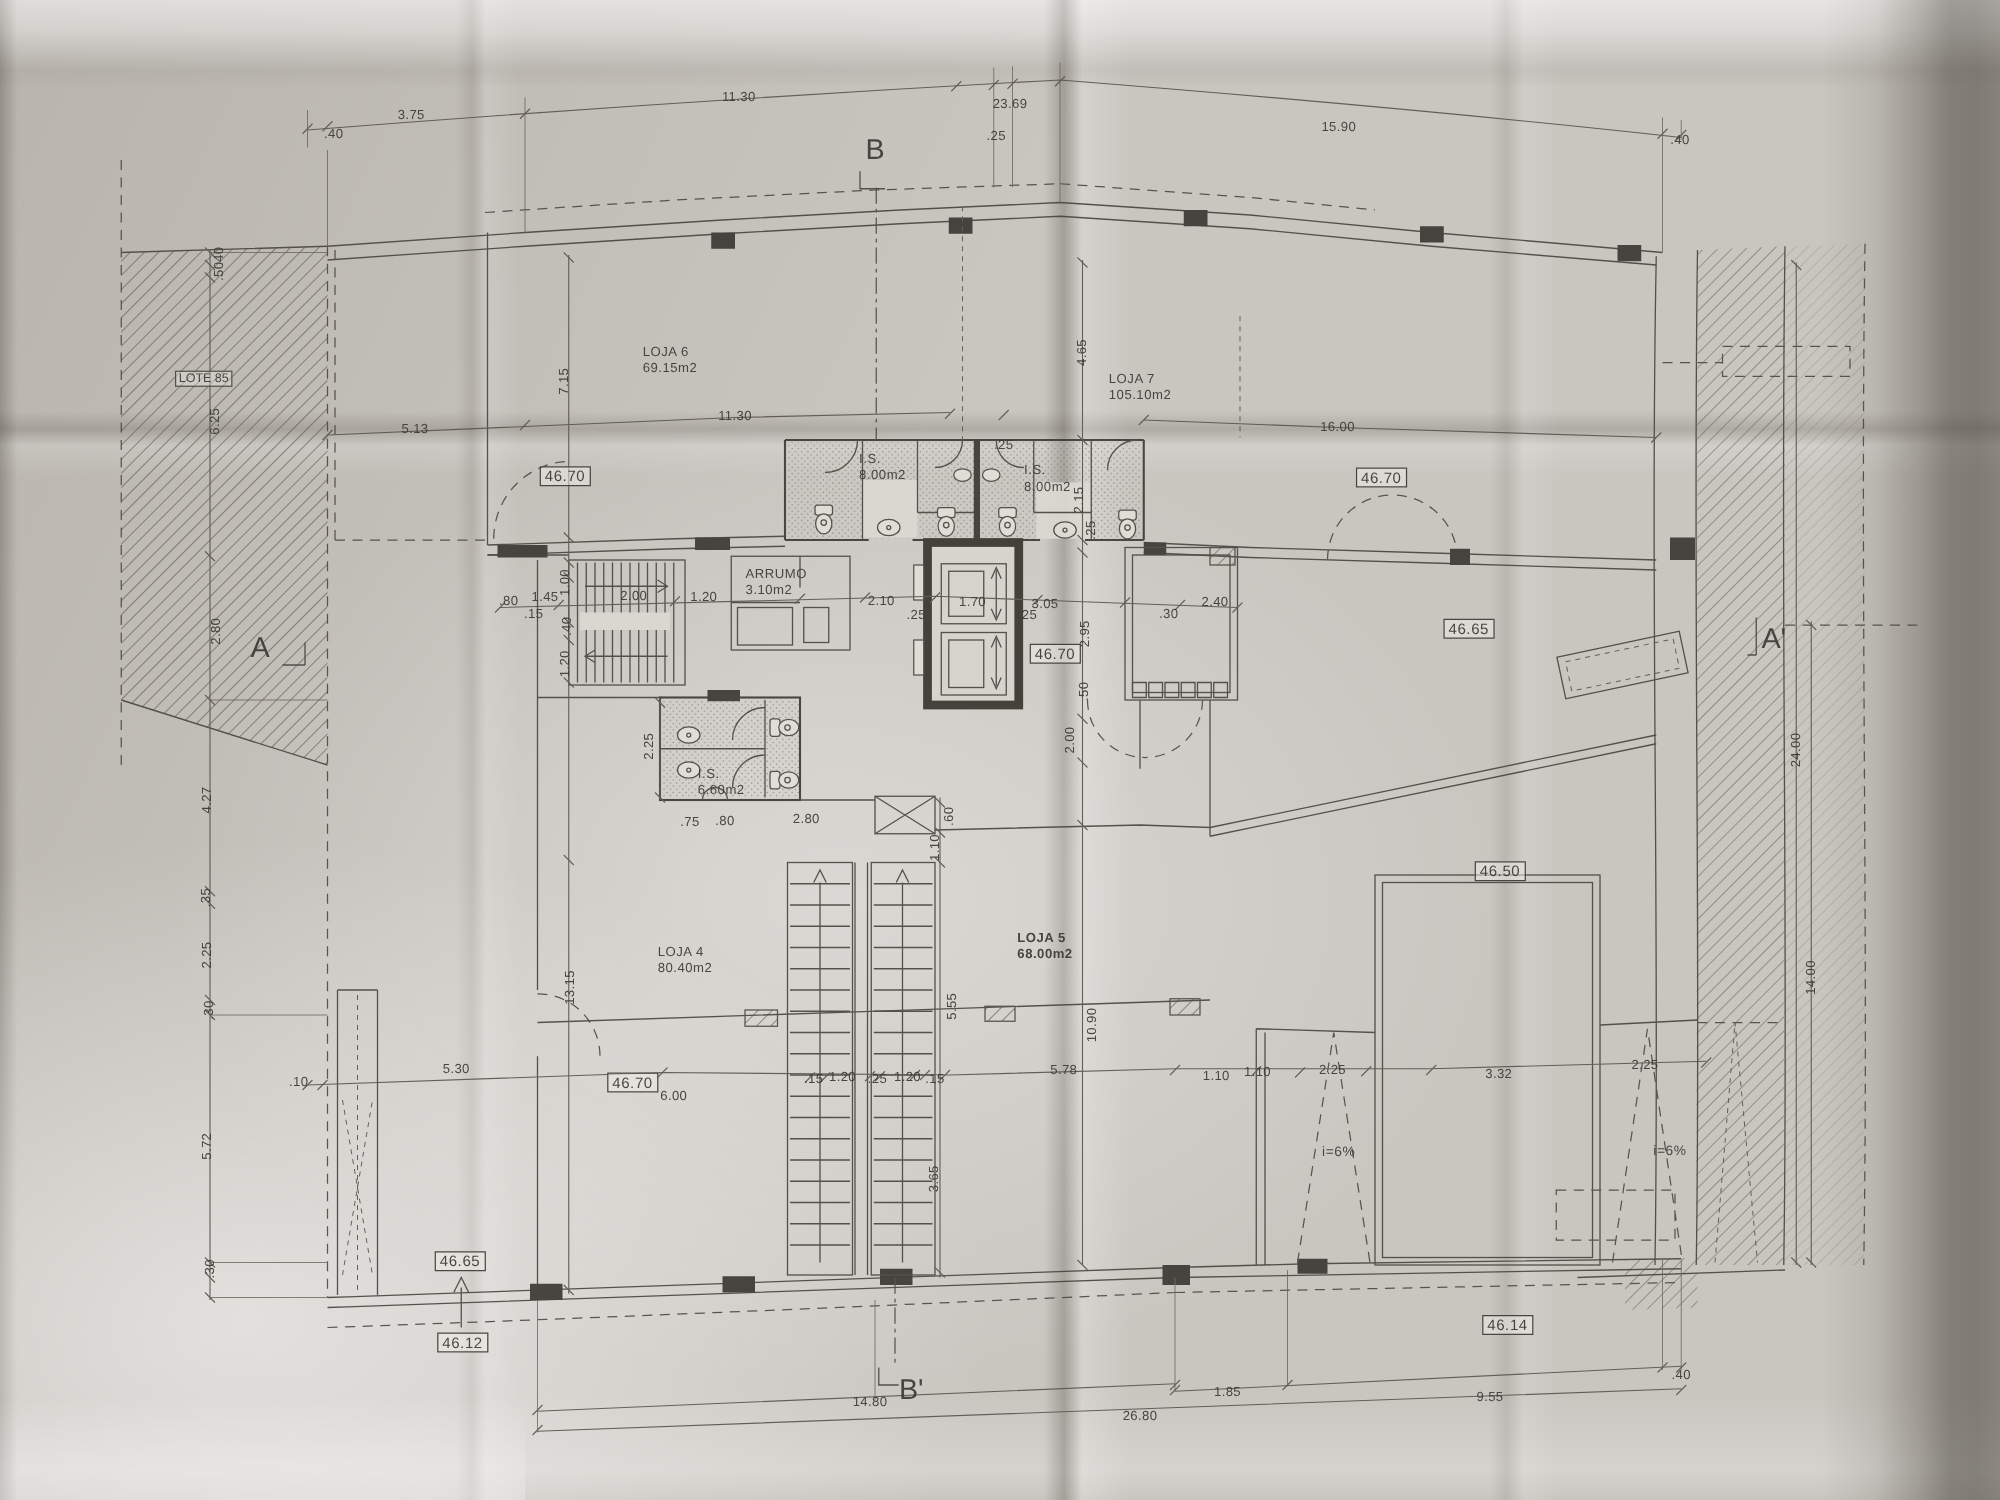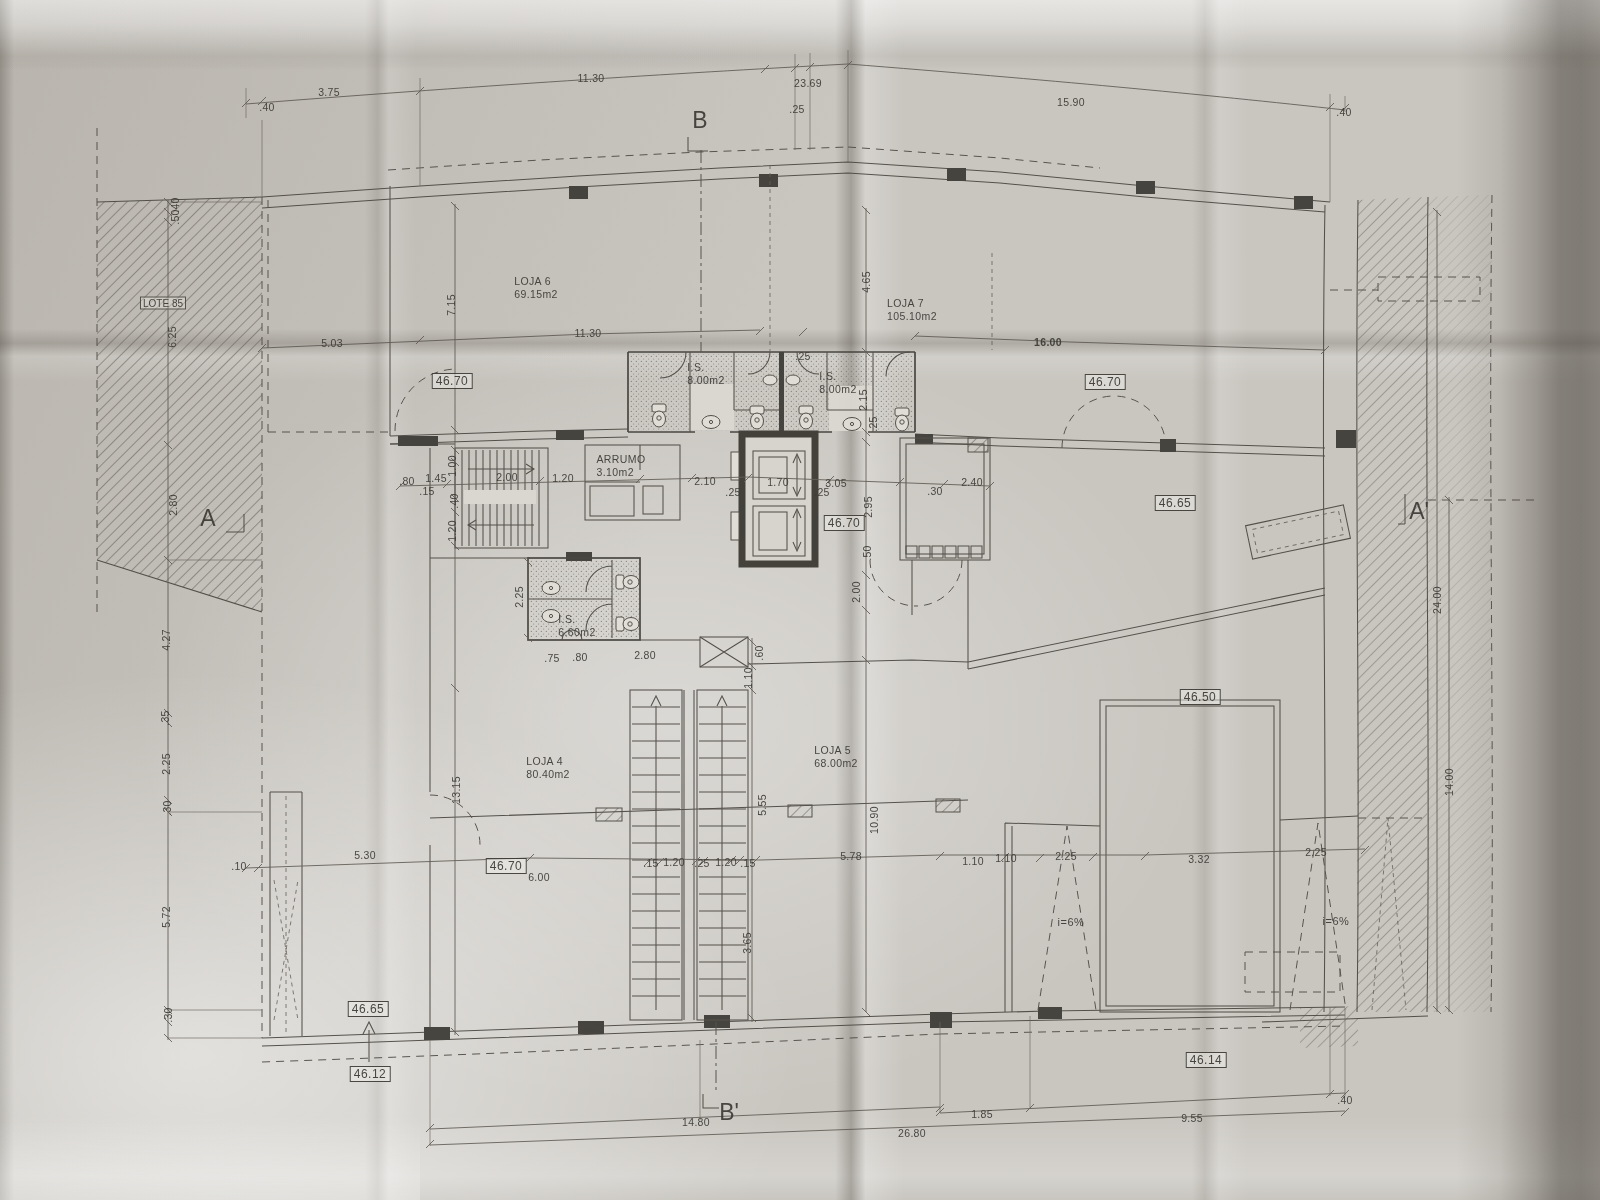--- a/index.html
+++ b/index.html
@@ -251,23 +251,23 @@
   </svg>
 
   <div id="labels">
       <div class="lbl dimlbl" style="left: 267px; top: 107px; transform: translate(-50%, -50%);">.40</div>
       <div class="lbl dimlbl" style="left: 329px; top: 92px; transform: translate(-50%, -50%);">3.75</div>
       <div class="lbl dimlbl" style="left: 591px; top: 78px; transform: translate(-50%, -50%);">11.30</div>
       <div class="lbl dimlbl" style="left: 808px; top: 83px; transform: translate(-50%, -50%);">23.69</div>
       <div class="lbl dimlbl" style="left: 797px; top: 109px; transform: translate(-50%, -50%);">.25</div>
       <div class="lbl dimlbl" style="left: 1071px; top: 102px; transform: translate(-50%, -50%);">15.90</div>
       <div class="lbl dimlbl" style="left: 1344px; top: 112px; transform: translate(-50%, -50%);">.40</div>
-      <div class="lbl dimlbl" style="left: 332px; top: 343px; transform: translate(-50%, -50%);">5.03</div>
+      <div class="lbl dimlbl" style="left: 332px; top: 343px; transform: translate(-50%, -50%);">5.13</div>
       <div class="lbl dimlbl" style="left: 588px; top: 333px; transform: translate(-50%, -50%);">11.30</div>
-      <div class="lbl dimlbl" style="left: 1048px; top: 342px; transform: translate(-50%, -50%); font-weight: bold;">16.00</div>
+      <div class="lbl dimlbl" style="left: 1070px; top: 342px; transform: translate(-50%, -50%);">16.00</div>
       <div class="lbl dimlbl" style="left: 803px; top: 356px; transform: translate(-50%, -50%);">.25</div>
       <div class="lbl dimlbl" style="left: 175px; top: 205px; transform: translate(-50%, -50%) rotate(-90deg);">.40</div>
       <div class="lbl dimlbl" style="left: 175px; top: 217px; transform: translate(-50%, -50%) rotate(-90deg);">.50</div>
       <div class="lbl dimlbl" style="left: 172px; top: 337px; transform: translate(-50%, -50%) rotate(-90deg);">6.25</div>
       <div class="lbl dimlbl" style="left: 173px; top: 505px; transform: translate(-50%, -50%) rotate(-90deg);">2.80</div>
       <div class="lbl dimlbl" style="left: 166px; top: 640px; transform: translate(-50%, -50%) rotate(-90deg);">4.27</div>
       <div class="lbl dimlbl" style="left: 165px; top: 718px; transform: translate(-50%, -50%) rotate(-90deg);">.35</div>
       <div class="lbl dimlbl" style="left: 166px; top: 764px; transform: translate(-50%, -50%) rotate(-90deg);">2.25</div>
       <div class="lbl dimlbl" style="left: 167px; top: 808px; transform: translate(-50%, -50%) rotate(-90deg);">.30</div>
       <div class="lbl dimlbl" style="left: 166px; top: 917px; transform: translate(-50%, -50%) rotate(-90deg);">5.72</div>
@@ -337,19 +337,19 @@
       <div class="lbl section" style="left: 700px; top: 120px; transform: translate(-50%, -50%);">B</div>
       <div class="lbl section" style="left: 729px; top: 1112px; transform: translate(-50%, -50%);">B'</div>
       <div class="lbl section" style="left: 208px; top: 518px; transform: translate(-50%, -50%);">A</div>
       <div class="lbl section" style="left: 1419px; top: 511px; transform: translate(-50%, -50%);">A'</div>
       <div class="lbl site" style="left: 163px; top: 303px; transform: translate(-50%, -50%);">LOTE 85</div>
       <div class="lbl ramp" style="left: 1051px; top: 922px; transform: translate(-50%, -50%);">i=6%</div>
       <div class="lbl ramp" style="left: 1316px; top: 921px; transform: translate(-50%, -50%);">i=6%</div>
       <div class="lbl room" style="left: 536px; top: 288px; transform: translate(-50%, -50%);"><span>LOJA 6</span><span class="area">69.15m2</span></div>
       <div class="lbl room" style="left: 912px; top: 310px; transform: translate(-50%, -50%);"><span>LOJA 7</span><span class="area">105.10m2</span></div>
       <div class="lbl room" style="left: 548px; top: 768px; transform: translate(-50%, -50%);"><span>LOJA 4</span><span class="area">80.40m2</span></div>
-      <div class="lbl room" style="left: 836px; top: 757px; transform: translate(-50%, -50%);"><span>LOJA 5</span><span class="area">68.00m2</span></div>
+      <div class="lbl room" style="left: 836px; top: 757px; transform: translate(-50%, -50%); font-weight: bold;"><span>LOJA 5</span><span class="area">68.00m2</span></div>
       <div class="lbl room" style="left: 706px; top: 374px; transform: translate(-50%, -50%);"><span>I.S.</span><span class="area">8.00m2</span></div>
       <div class="lbl room" style="left: 838px; top: 383px; transform: translate(-50%, -50%);"><span>I.S.</span><span class="area">8.00m2</span></div>
       <div class="lbl room" style="left: 577px; top: 626px; transform: translate(-50%, -50%);"><span>I.S.</span><span class="area">6.60m2</span></div>
       <div class="lbl room" style="left: 621px; top: 466px; transform: translate(-50%, -50%);"><span>ARRUMO</span><span class="area">3.10m2</span></div>
     </div>
 </div>
 
 </body></html>

